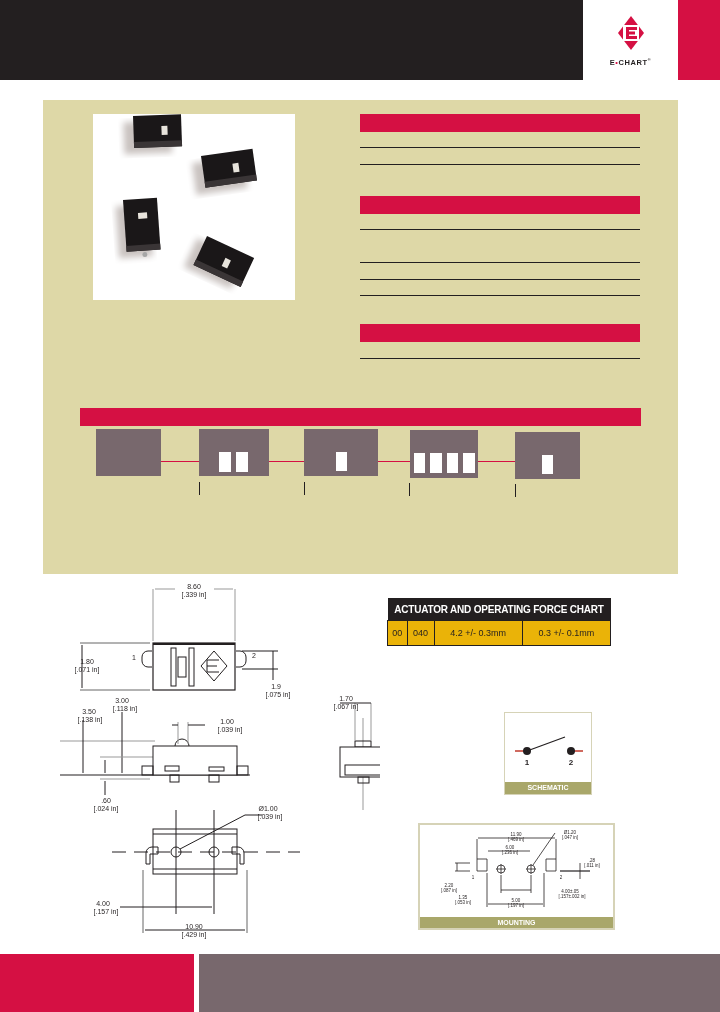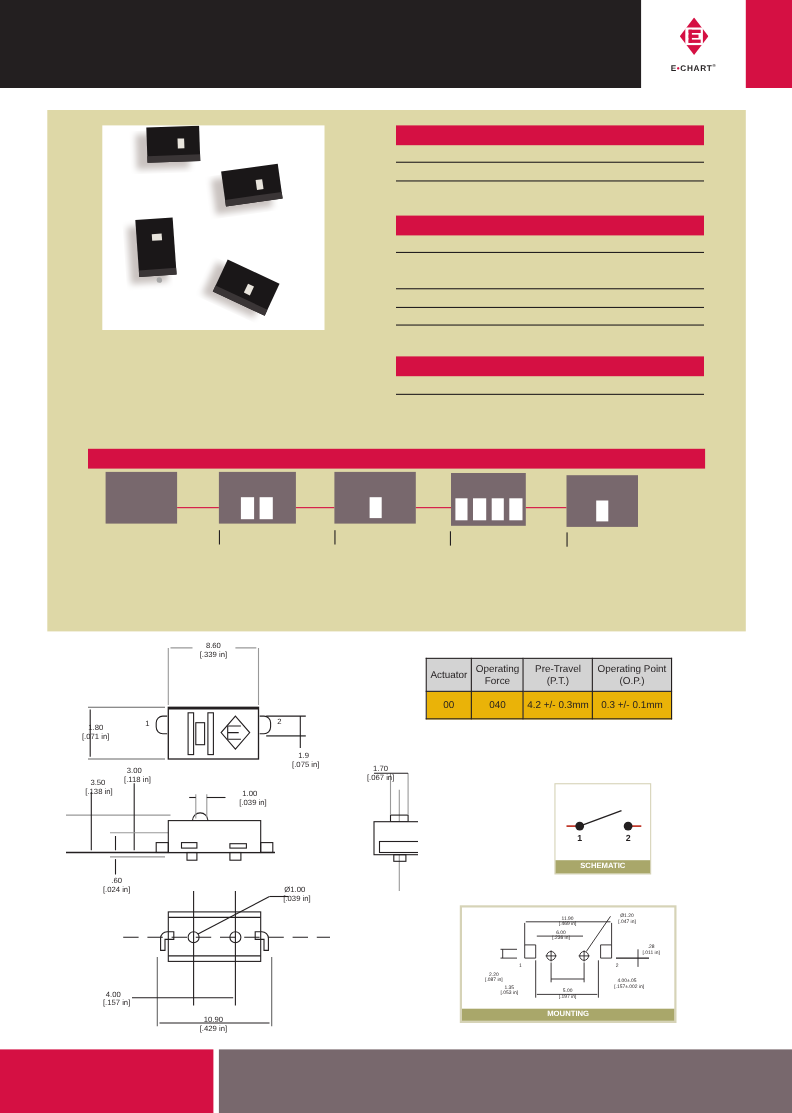--- a/index.html
+++ b/index.html
@@ -236,26 +236,23 @@
     <text x="270" y="819">[.039 in]</text>
     <text x="103" y="906">4.00</text>
     <text x="106" y="914">[.157 in]</text>
     <text x="194" y="929">10.90</text>
     <text x="194" y="937">[.429 in]</text>
   </g>
 </svg>
 
 <table class="abs force-table">
   <tbody>
-  <tr>
-    <th class="col"><span>Actuator</span></th>
-    <th class="col"><span>Operating</span><br><span>Force</span></th>
-    <th class="col"><span>Pre-Travel</span><br><span>(P.T.)</span></th>
-    <th class="col"><span>Operating Point</span><br><span>(O.P.)</span></th>
-  </tr>
+      <tr>
+        <th class="title" colspan="4">ACTUATOR AND OPERATING FORCE CHART</th>
+      </tr>
   <tr>
     <td>00</td>
     <td>040</td>
     <td>4.2 +/- 0.3mm</td>
     <td>0.3 +/- 0.1mm</td>
   </tr>
 </tbody>
   </table>
 
 <div class="abs schem">

